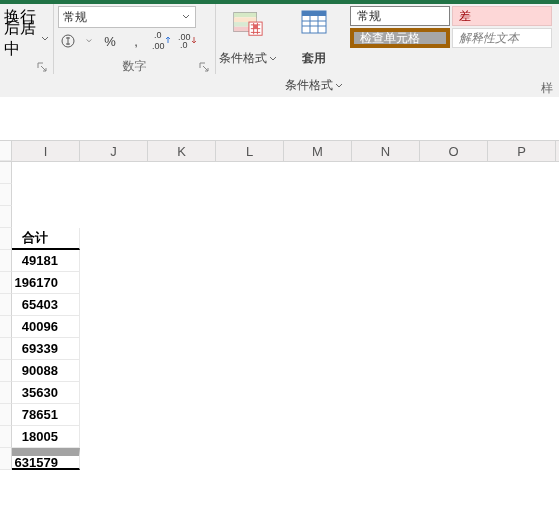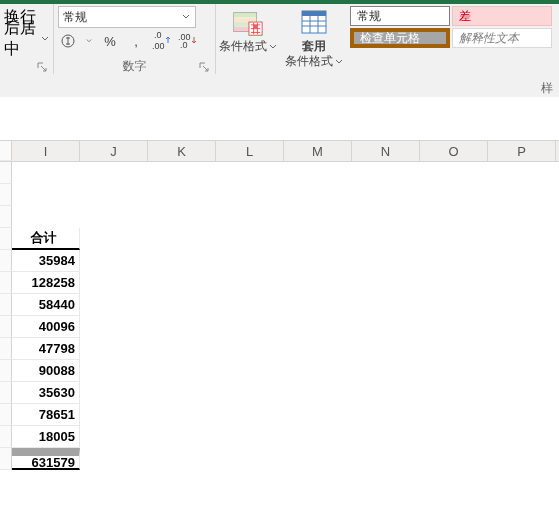--- a/index.html
+++ b/index.html
@@ -22,21 +22,21 @@
   .num-top { display:flex; gap:4px; align-items:center; }
   .combo { background:#fff; border:1px solid #c0c0c0; height:22px; display:flex; align-items:center; justify-content:space-between; padding:0 4px; }
   .combo.small { width: 138px; }
   .chev { width:10px; height:10px; display:inline-flex; align-items:center; justify-content:center; }
   .num-bot { display:flex; gap:6px; align-items:center; height:22px; margin-top:2px; }
   .num-bot .ico { width:20px; height:20px; display:flex; align-items:center; justify-content:center; color:#404040; }
   .num-bot .txt { font-size:13px; }
 
   
   .grp-styles { width: 130px; display:flex; flex-direction:row; padding:2px 2px 0 2px; }
-  .big-btn { width: 60px; display:flex; flex-direction:column; align-items:center; justify-content:flex-start; gap:2px; padding-top:2px; }
+  .big-btn { width: 60px; display:flex; flex-direction:column; align-items:center; justify-content:flex-start; gap:14px; padding-top:2px; }
   .big-btn .cap { font-size:12px; color:#444; text-align:center; line-height:13px; display:flex; align-items:center; gap:2px; }
   .cf-icon { width:32px; height:30px; display:flex; align-items:center; justify-content:center; }
 
   
   .grp-gallery { flex:1; padding:2px 0 0 4px; }
   .gal-grid { display:flex; flex-direction:column; gap:2px; }
   .gal-row { display:flex; gap:2px; }
   .swatch { width:100px; height:20px; border:1px solid #bfbfbf; display:flex; align-items:center; padding:0 6px; font-size:12px; }
   .sw-normal { background:#fff; border:1.5px solid #808080; }
   .sw-bad { background:#fdd7d7; color:#9c0006; border:1px solid #e8c3c3; }
@@ -45,21 +45,21 @@
 
   .sheet-label-right { position:absolute; right:6px; bottom:0px; font-size:12px; color:#666; }
 
   
   .sheet { position:absolute; left:0; top:140px; right:0; bottom:0; }
   .colhead-row { display:flex; height:22px; border-top:1px solid #d4d4d4; border-bottom:1px solid #d4d4d4; background:#f1eeee; }
   .colhead { width:68px; border-right:1px solid #d4d4d4; display:flex; align-items:center; justify-content:center; color:#555; font-size:13px; }
 
   .data-area { position:relative; }
   .data-row { display:flex; height:22px; }
-  .cell { width:68px; border-right:1px solid #e8e8e8; border-bottom:1px solid #e8e8e8; display:flex; align-items:center; justify-content:flex-end; padding-right:4px; font-size:13px; font-family: Arial, sans-serif; font-weight:bold; color:#000; }
+  .cell { width:68px; border-right:1px solid #e8e8e8; border-bottom:1px solid #e8e8e8; display:flex; align-items:center; justify-content:flex-end; padding-right:21px; font-size:13px; font-family: Arial, sans-serif; font-weight:bold; color:#000; }
   .cell.head { justify-content:center; font-weight:bold; font-family:"Microsoft YaHei"; border-bottom:2px solid #000; }
   .cell.sum-top { border-top:8px solid #a3a3a3; }
   .rowstub { width:12px; border-right:1px solid #d4d4d4; border-bottom:1px solid #e8e8e8; background:#fafafa; }
 
   svg { display:block; }
 </style>
 </head>
 <body>
 
 <div class="ribbon-area">
@@ -227,37 +227,37 @@
         <div class="rowstub"></div>
         <div class="cell" style="visibility:hidden"></div>
       </div>
 
     <div class="data-row">
         <div class="rowstub"></div>
       <div class="cell head">合计</div>
     </div>
     <div class="data-row">
         <div class="rowstub"></div>
-        <div class="cell">35984</div>
-      </div>
-    <div class="data-row">
-        <div class="rowstub"></div>
-        <div class="cell">128258</div>
-      </div>
-    <div class="data-row">
-        <div class="rowstub"></div>
-        <div class="cell">58440</div>
+        <div class="cell">49181</div>
+      </div>
+    <div class="data-row">
+        <div class="rowstub"></div>
+        <div class="cell">196170</div>
+      </div>
+    <div class="data-row">
+        <div class="rowstub"></div>
+        <div class="cell">65403</div>
       </div>
     <div class="data-row">
         <div class="rowstub"></div>
         <div class="cell">40096</div>
       </div>
     <div class="data-row">
         <div class="rowstub"></div>
-        <div class="cell">47798</div>
+        <div class="cell">69339</div>
       </div>
     <div class="data-row">
         <div class="rowstub"></div>
         <div class="cell">90088</div>
       </div>
     <div class="data-row">
         <div class="rowstub"></div>
         <div class="cell">35630</div>
       </div>
     <div class="data-row">

